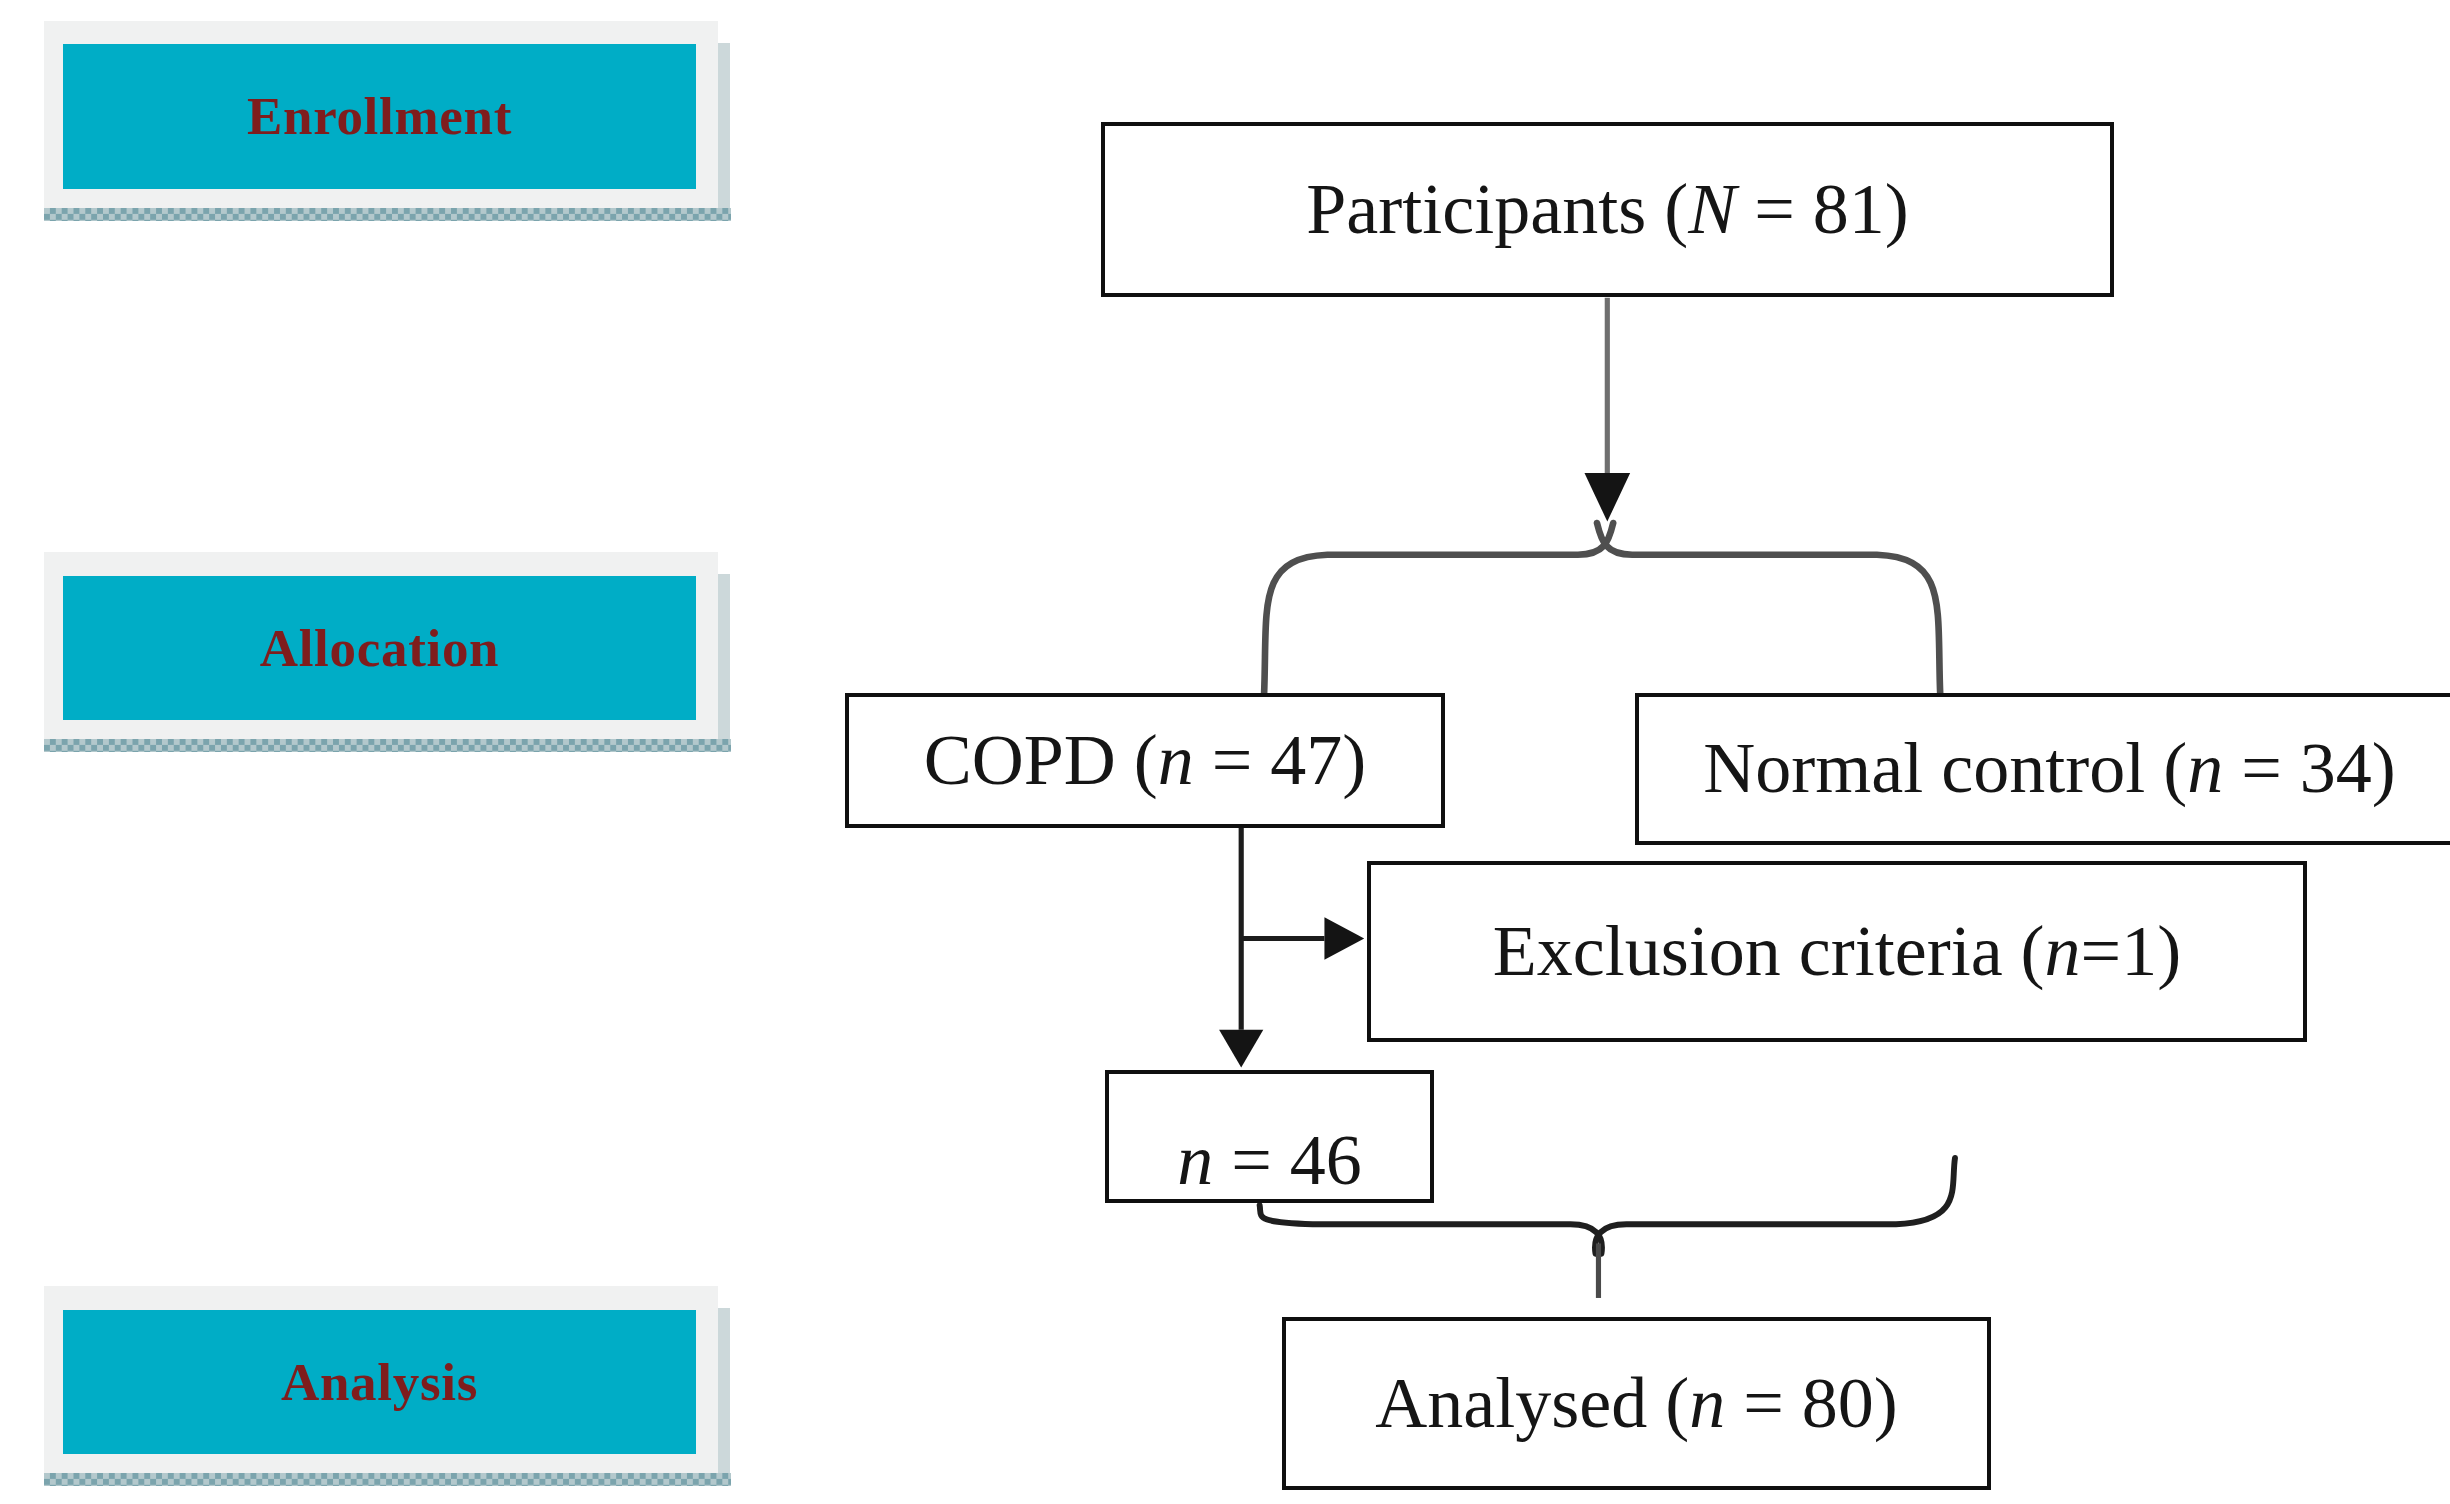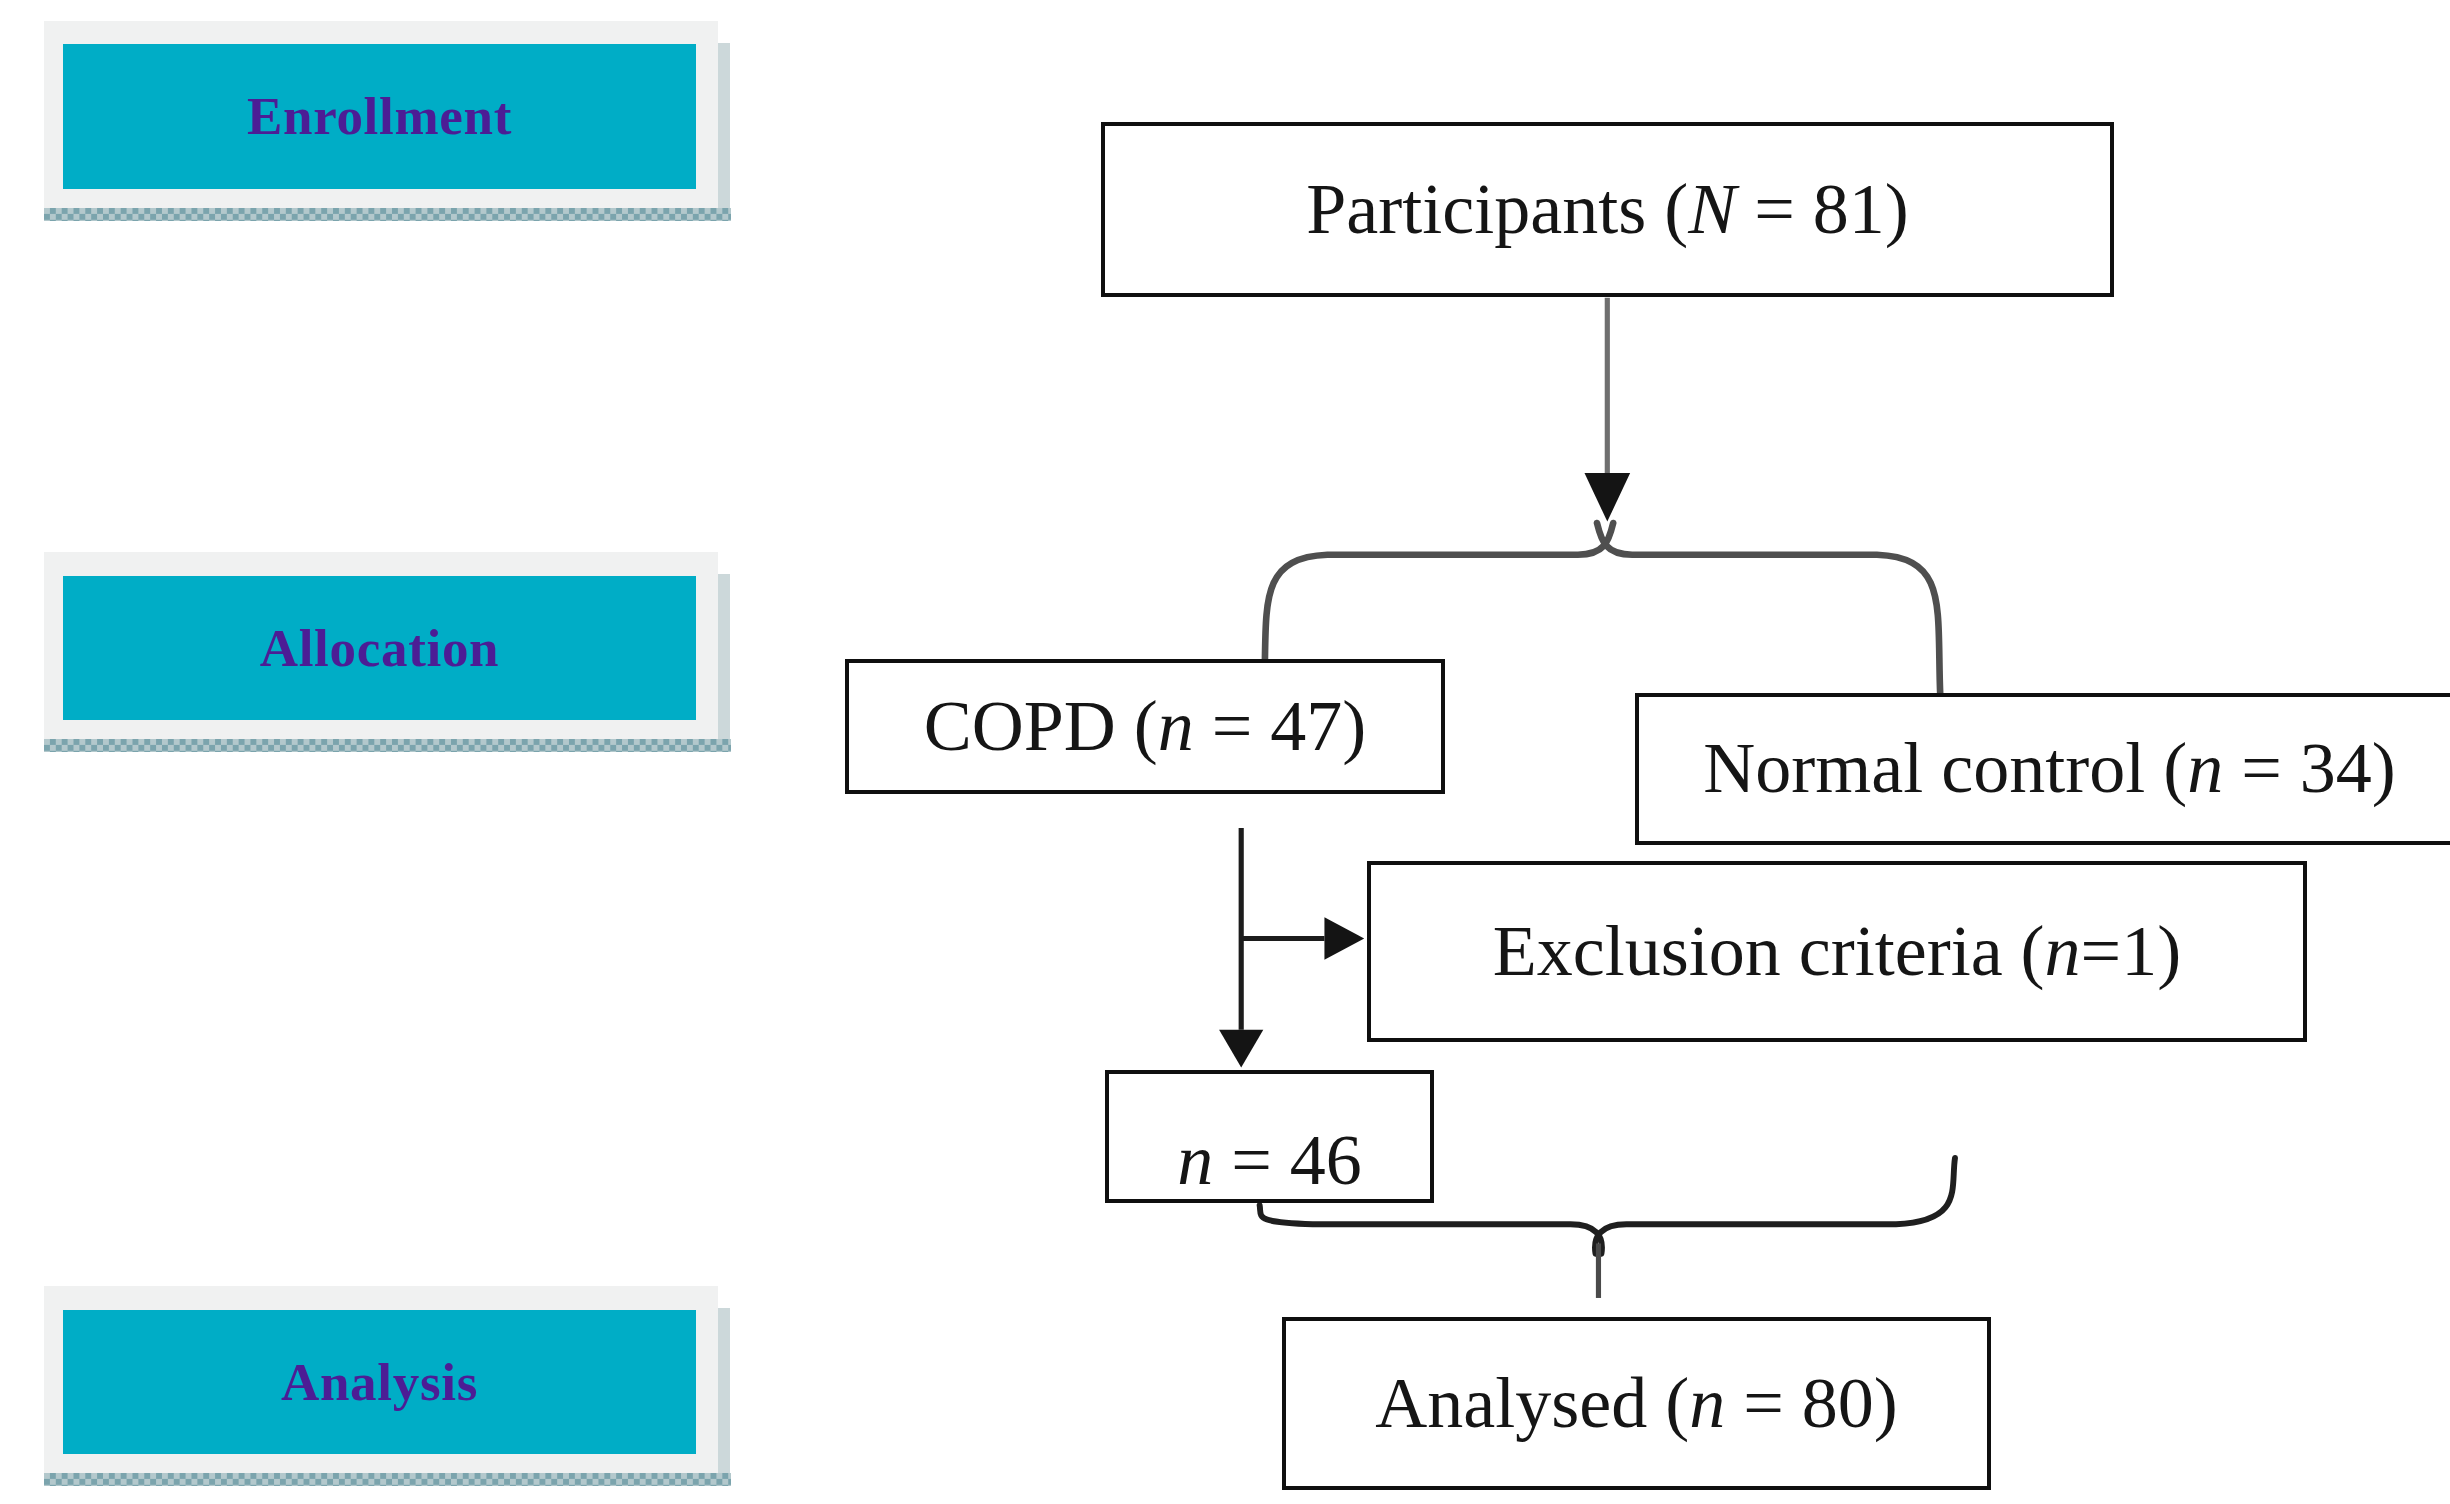--- a/index.html
+++ b/index.html
@@ -37,21 +37,21 @@
   }
   .stage-box {
     position: absolute;
     left: 19px; right: 22px; top: 23.6px; bottom: 19px;
     background: #00adc6;
     display: flex; align-items: center; justify-content: center;
   }
   .stage-label {
     font-weight: bold;
     font-size: 53px;
-    color: #4c1d95;
+    color: #7f1d1d;
     letter-spacing: 0.7px;
   }
   
   .node {
     position: absolute;
     box-sizing: border-box;
     background: #ffffff;
     border: 4.4px solid #0f0f0f;
     display: flex; flex-direction: column;
     align-items: center; justify-content: center;
@@ -110,21 +110,21 @@
     <div class="panel-shadow-bottom"></div>
     <div class="stage-box">
       <span class="stage-label">Analysis</span>
     </div>
   </div>
 
   <div class="node" style="left:1101px;top:122px;width:1013px;height:175px;">
     <p class="line"><span>Participants (</span><span class="mvar">N</span><span> = 81)</span></p>
   </div>
 
-  <div class="node" style="left:845px;top:659px;width:600px;height:135px;">
+  <div class="node" style="left:845px;top:693px;width:600px;height:135px;">
     <p class="line"><span>COPD (</span><span class="mvar">n</span><span> = 47)</span></p>
   </div>
 
   <div class="node" style="left:1597px;top:693px;width:829px;height:152px;margin-left:38px;">
     <p class="line"><span>Normal control (</span><span class="mvar">n</span><span> = 34)</span></p>
   </div>
 
   <div class="node" style="left:1367px;top:861px;width:940px;height:181px;">
     <p class="line"><span>Exclusion criteria (</span><span class="mvar">n</span><span>=1)</span></p>
   </div>

